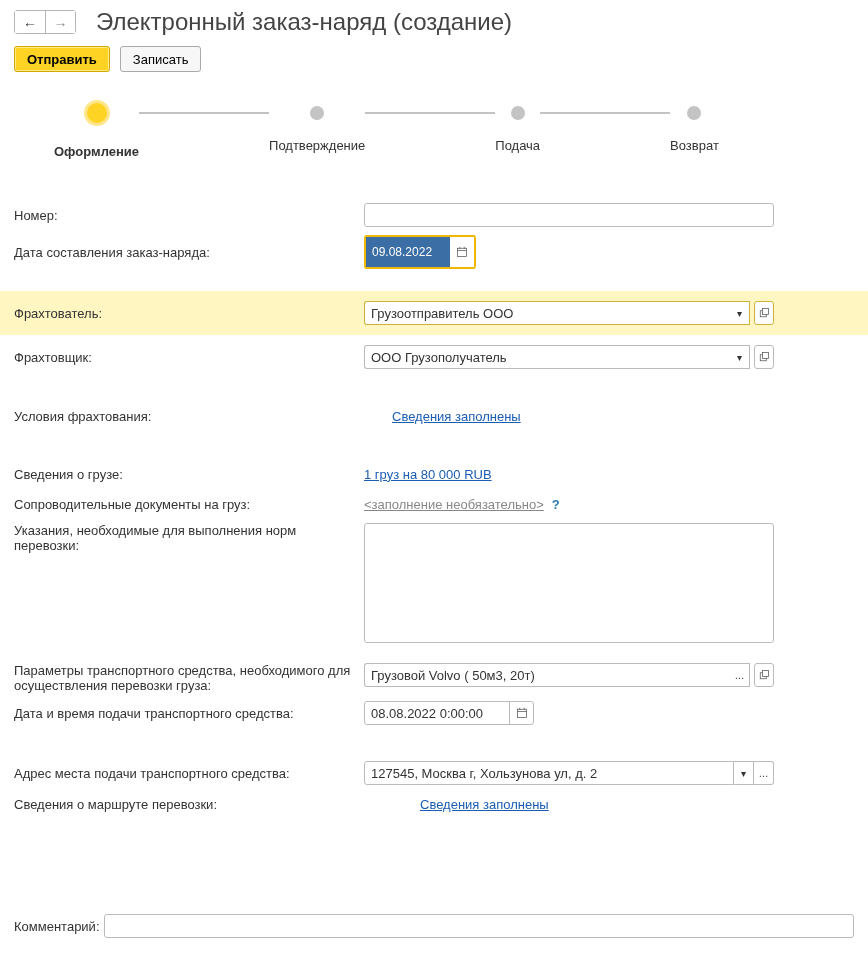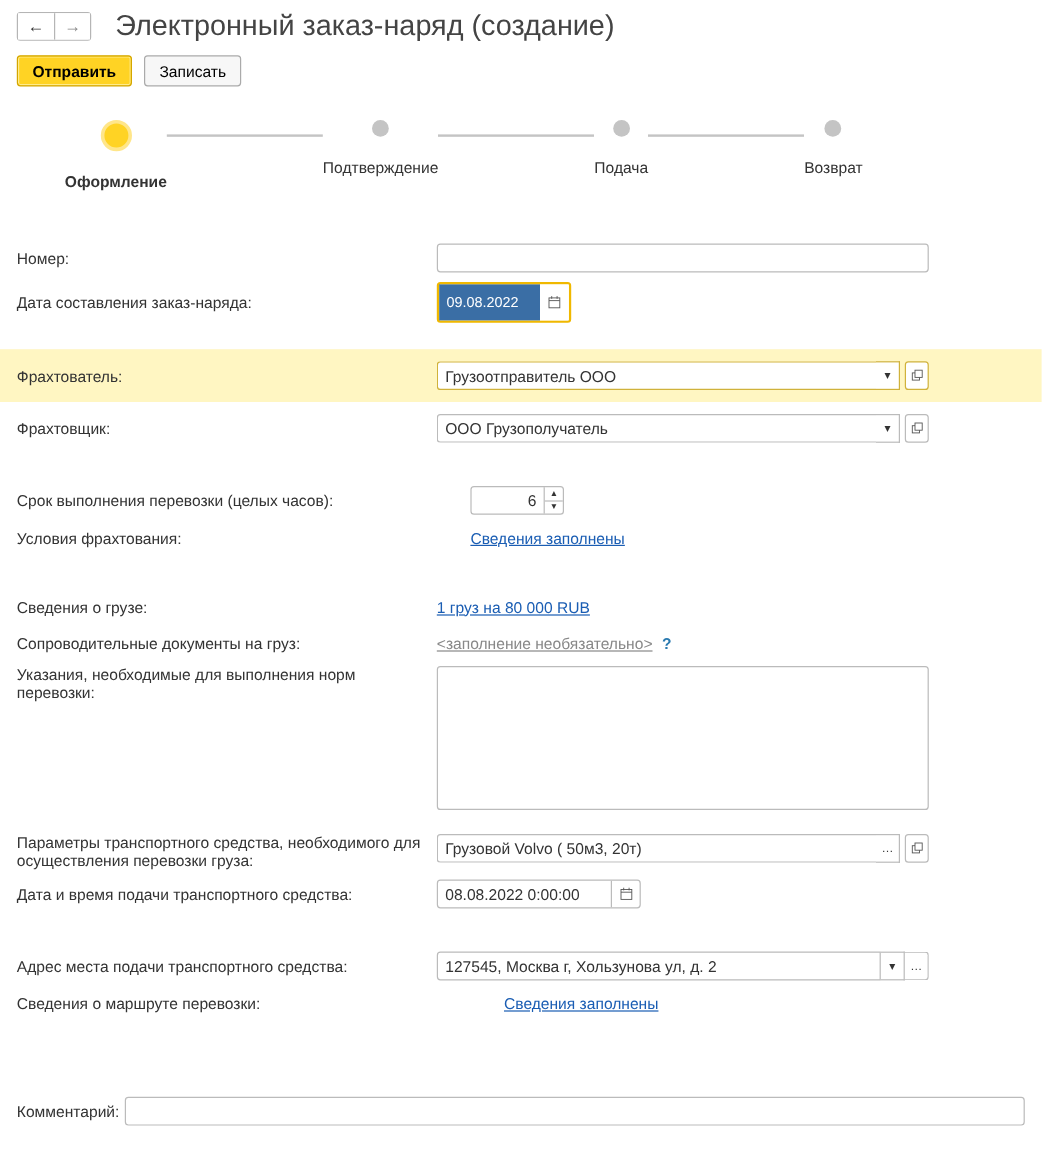--- a/index.html
+++ b/index.html
@@ -32,21 +32,21 @@
     background:#f7f7f7; cursor:pointer;
     display:flex; align-items:center;
   }
   .btn-primary {
     background:#ffd324; border:1px solid #d4a600;
     box-shadow: inset 0 0 0 1px #ffec8c;
     font-weight:bold;
   }
 
   
-  .steps { display:flex; align-items:flex-start; margin: 0 10px 40px 40px; }
+  .steps { display:flex; align-items:center; margin: 0 10px 40px 40px; }
   .step { display:flex; flex-direction:column; align-items:center; position:relative; }
   .step-dot {
     width:14px; height:14px; border-radius:50%;
     background:#c4c4c4;
   }
   .step-active .step-dot {
     width:26px; height:26px; background:#ffd324;
     border:3px solid #ffe68a;
   }
   .step-label { margin-top:18px; font-size:13px; color:#333; white-space:nowrap; }
@@ -245,33 +245,20 @@
               <rect x="3" y="5" width="8" height="8" fill="none" stroke="#555"></rect>
               <rect x="6" y="2" width="8" height="8" fill="#fff" stroke="#555"></rect>
             </svg>
         </div>
       </div>
     </div>
   </div>
 
   <div class="spacer-lg"></div>
 
-  <div class="form-row">
-    <div class="form-label">Срок выполнения перевозки (целых часов):</div>
-    <div class="form-ctrl">
-      <div style="width:28px"></div>
-      <div class="spinner-wrap">
-        <div class="spinner-in">6</div>
-        <div class="spinner-btns">
-          <div class="spinner-btn">▲</div>
-          <div class="spinner-btn">▼</div>
-        </div>
-      </div>
-    </div>
-  </div>
 
   <div class="form-row">
     <div class="form-label">Условия фрахтования:</div>
     <div class="form-ctrl">
       <div style="width:28px"></div>
       <a href="#" class="link">Сведения заполнены</a>
     </div>
   </div>
 
   <div class="spacer-lg"></div>

